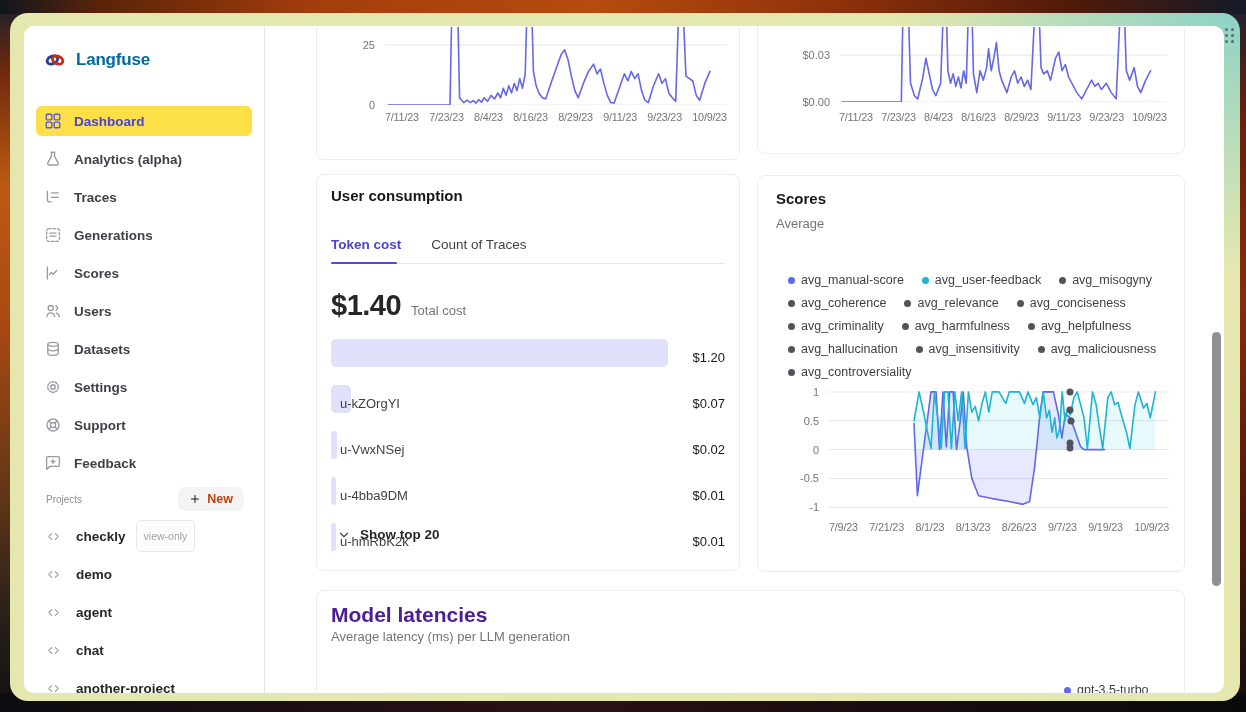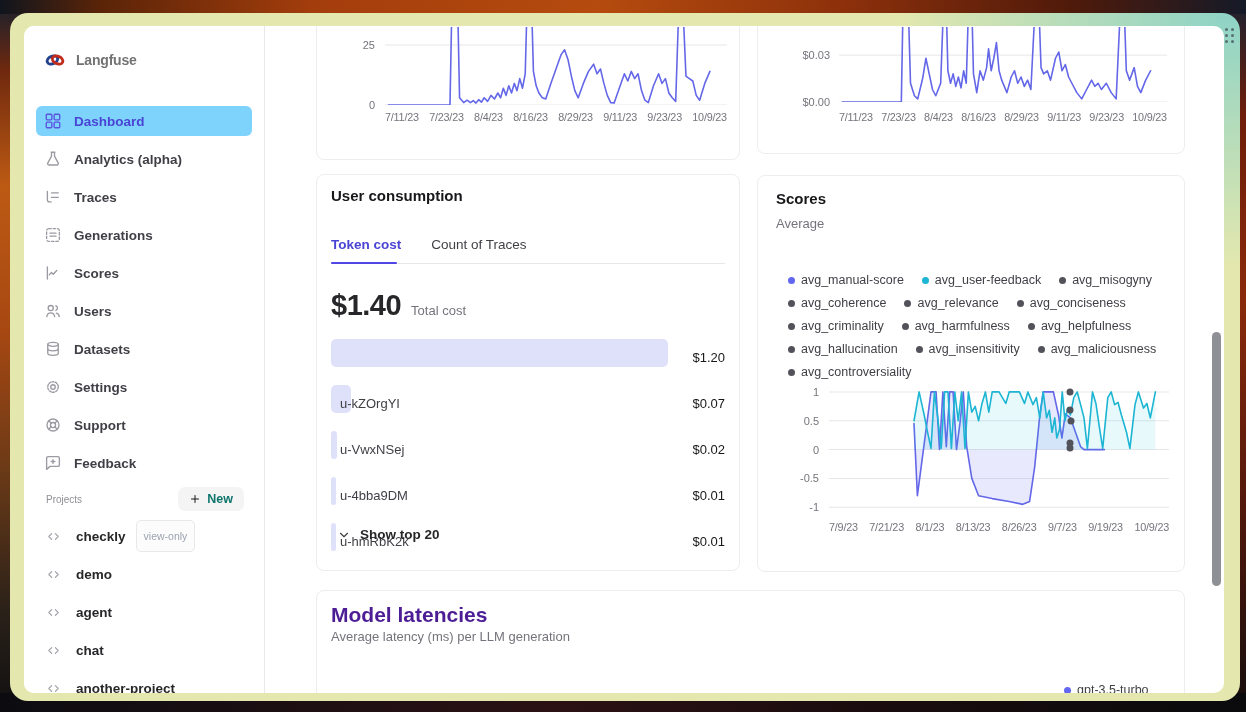--- a/index.html
+++ b/index.html
@@ -23,31 +23,31 @@
   
   .frame{position:absolute;left:10px;top:13px;width:1230px;height:688px;border-radius:18px;
     background:radial-gradient(ellipse 430px 330px at 99% 0%,#8ed3c6 0%,#b9ddb9 40%,#e5e8ae 78%);}
   .grip{position:absolute;right:6px;top:15px;display:grid;grid-template-columns:repeat(2,3px);grid-gap:3px;gap:3px;}
   .grip i{width:3px;height:3px;border-radius:50%;background:#47545c;opacity:.8;}
   .inner{position:absolute;left:14px;top:13px;width:1200px;height:667px;border-radius:10px;background:#fff;overflow:hidden;}
 
   
   .sidebar{position:absolute;left:0;top:0;width:241px;height:100%;background:#fff;border-right:1px solid #e8e8ea;box-sizing:border-box;}
   .logo-row{display:flex;align-items:center;gap:10px;padding:22px 0 0 20px;height:24px;}
-  .logo-row .brand{font-size:14px;font-weight:700;color:#737373;letter-spacing:-.2px;}
+  .logo-row .brand{font-size:17px;font-weight:700;color:#0369a1;letter-spacing:-.2px;}
   .nav{margin-top:34px;padding:0 12px;}
   .nav-item{display:flex;align-items:center;height:30px;margin-bottom:8px;padding-left:8px;border-radius:6px;color:#9b9ba3;cursor:pointer;}
   .nav-item .nlabel{margin-left:12px;font-size:13.5px;font-weight:600;color:#3f3f46;}
-  .nav-item.active{background:#7dd3fc;color:#5b54e0;}
+  .nav-item.active{background:#fde047;color:#5b54e0;}
   .nav-item.active .nlabel{color:#4a44d4;}
   .nicon{width:18px;height:18px;display:inline-flex;}
   .nicon svg{width:18px;height:18px;stroke:currentColor;fill:none;stroke-width:1.8;stroke-linecap:round;stroke-linejoin:round;}
   .projects-head{display:flex;align-items:center;justify-content:space-between;margin:7px 20px 0 22px;height:26px;}
   .projects-label{font-size:10px;color:#8e8e96;}
-  .new-btn{display:flex;align-items:center;gap:6px;border:none;background:#f4f4f5;border-radius:7px;padding:5px 11px;font-size:12.5px;font-weight:600;color:#0f766e;cursor:pointer;font-family:inherit;}
+  .new-btn{display:flex;align-items:center;gap:6px;border:none;background:#f4f4f5;border-radius:7px;padding:5px 11px;font-size:12.5px;font-weight:600;color:#c2410c;cursor:pointer;font-family:inherit;}
   .new-btn svg{width:12px;height:12px;stroke:#18181b;stroke-width:2;fill:none;stroke-linecap:round;}
   .proj-list{margin-top:10px;}
   .proj-item{display:flex;align-items:center;height:28px;margin-bottom:10px;padding-left:22px;cursor:pointer;}
   .proj-item svg{width:15px;height:15px;stroke:#a1a1aa;stroke-width:1.9;fill:none;stroke-linecap:round;stroke-linejoin:round;}
   .proj-item .pname{margin-left:15px;font-size:13.5px;font-weight:600;color:#27272a;}
   .badge{margin-left:10px;font-size:10.5px;color:#9ca3af;border:1px solid #e8e8ea;background:#fcfcfc;border-radius:5px;padding:9px 7px;}
 
   
   .card{position:absolute;background:#fff;border:1px solid #ededf0;border-radius:8px;box-sizing:border-box;}
   .r1l{left:292px;top:-6px;width:424px;height:140px;}

